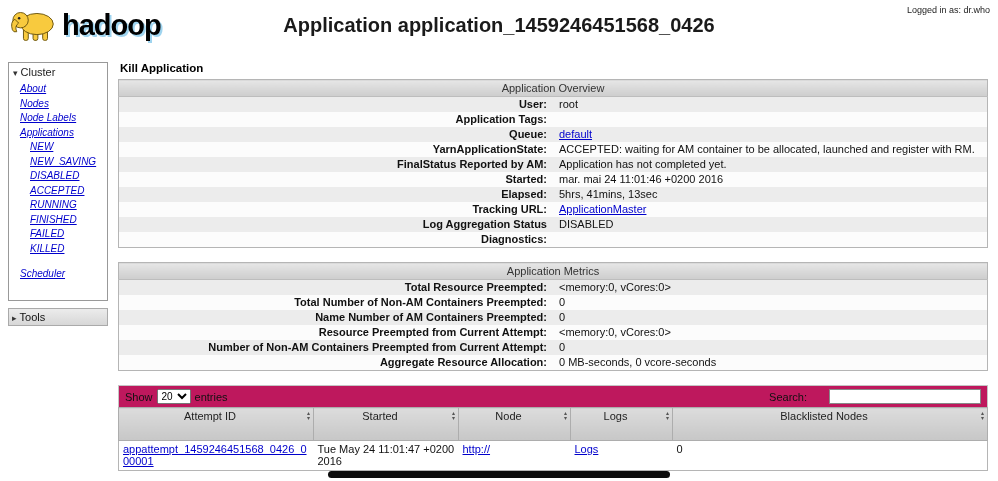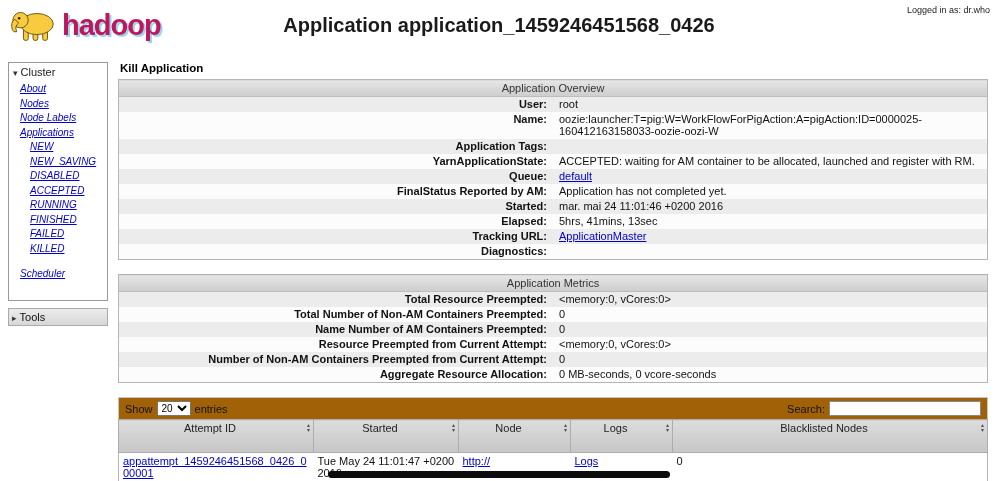--- a/index.html
+++ b/index.html
@@ -7,21 +7,21 @@
   body {
     width: 998px; height: 481px; overflow: hidden; position: relative;
     background: #fff; color: #111;
     font-family: "Liberation Sans", sans-serif; font-size: 11px;
   }
   a { color: #0000cc; text-decoration: underline; cursor: pointer; }
 
   
   .header { position: relative; height: 56px; }
   .logo { position: absolute; left: 10px; top: 6px; display: flex; align-items: center; gap: 2px; cursor: pointer; }
-  .logo-text { font-size: 29px; font-weight: bold; color: #be185d; letter-spacing: -1px; text-shadow: 2px 2px 0 #9fd4ef; }
+  .logo-text { font-size: 29px; font-weight: bold; color: #000000; letter-spacing: -1px; text-shadow: 2px 2px 0 #9fd4ef; }
   .page-title { margin: 0; text-align: center; padding-top: 14px; font-size: 20px; font-weight: bold; color: #1a1a1a; }
   .logged-in { position: absolute; right: 8px; top: 5px; font-size: 9px; color: #222; }
 
   
   .body-row { display: flex; gap: 10px; padding: 6px 10px 0 8px; }
 
   
   .sidebar { width: 100px; flex: none; font-size: 10px; }
   .nav-box { border: 1px solid #999; background: #fff; padding: 2px 2px 6px 2px; }
   .nav-header { font-size: 11px; color: #222; padding: 1px 2px; cursor: pointer; white-space: nowrap; }
@@ -38,24 +38,24 @@
   table.info-table { width: 100%; border-collapse: collapse; border: 1px solid #b5b5b5; table-layout: fixed; margin-bottom: 14px; }
   .section-title { background: linear-gradient(#e6e6e6, #cdcdcd); border-bottom: 1px solid #bdbdbd; text-align: center; font-weight: normal; font-size: 11px; color: #333; padding: 2px 6px; }
   .info-table td { padding: 1px 6px 2px 6px; font-size: 11px; vertical-align: top; }
   .info-table td.lbl { text-align: right; font-weight: bold; white-space: nowrap; }
   .overview td.lbl { width: 212px; }
   .metrics td.lbl { width: 597px; }
   .info-table tbody tr:nth-child(odd) { background: #ececec; }
   .info-table tbody tr:nth-child(even) { background: #fcfcfc; }
 
   
-  .dt-controls { display: flex; justify-content: space-between; align-items: center; background: #a16207; border: 1px solid #c5c5c5; border-bottom: none; padding: 3px 6px; }
+  .dt-controls { display: flex; justify-content: space-between; align-items: center; background: #be185d; border: 1px solid #c5c5c5; border-bottom: none; padding: 3px 6px; }
   .dt-length { display: flex; align-items: center; gap: 4px; }
   .dt-length select { font-size: 10px; font-family: "Liberation Sans", sans-serif; }
-  .dt-search { display: flex; align-items: center; gap: 4px; }
+  .dt-search { display: flex; align-items: center; gap: 22px; }
   .dt-search input { width: 152px; height: 15px; border: 1px solid #888; font-size: 10px; padding: 0 2px; }
 
   table.attempts { width: 100%; border-collapse: collapse; table-layout: fixed; border: 1px solid #b5b5b5; }
   .attempts th { background: linear-gradient(#dcdcdc, #c7c7c7); border: 1px solid #adadad; font-weight: normal; font-size: 11px; color: #222; padding: 2px 16px 18px 4px; text-align: center; position: relative; cursor: pointer; white-space: nowrap; overflow: hidden; }
   .sort { position: absolute; right: 3px; top: 3px; }
   .sort i { display: block; font-style: normal; font-size: 6px; line-height: 5px; color: #555; }
   .attempts td { padding: 2px 4px 3px 4px; font-size: 11px; vertical-align: top; background: #fff; word-wrap: break-word; }
   .col-attempt { width: 195px; } .col-started { width: 145px; } .col-node { width: 112px; } .col-logs { width: 102px; }
 
   .bottom-bar { position: absolute; left: 50%; transform: translateX(-50%); bottom: 3px; width: 342px; height: 7px; background: #0c0c0c; border-radius: 4px; }
@@ -122,50 +122,50 @@
         <tr>
             <th class="section-title" colspan="2">Application Overview</th>
           </tr>
       </thead>
       <tbody>
         <tr>
             <td class="lbl">User:</td>
             <td class="val">root</td>
           </tr>
         <tr>
-            <td class="lbl">Name:</td>
-            <td class="val">oozie:launcher:T=pig:W=WorkFlowForPigAction:A=pigAction:ID=0000025-160412163158033-oozie-oozi-W</td>
-          </tr>
-        <tr>
             <td class="lbl">Application Tags:</td>
             <td class="val"></td>
           </tr>
         <tr>
+            <td class="lbl">Queue:</td>
+            <td class="val"><a>default</a></td>
+          </tr>
+        <tr>
             <td class="lbl">YarnApplicationState:</td>
             <td class="val">ACCEPTED: waiting for AM container to be allocated, launched and register with RM.</td>
           </tr>
         <tr>
-            <td class="lbl">Queue:</td>
-            <td class="val"><a>default</a></td>
-          </tr>
-        <tr>
             <td class="lbl">FinalStatus Reported by AM:</td>
             <td class="val">Application has not completed yet.</td>
           </tr>
         <tr>
             <td class="lbl">Started:</td>
             <td class="val">mar. mai 24 11:01:46 +0200 2016</td>
           </tr>
         <tr>
             <td class="lbl">Elapsed:</td>
             <td class="val">5hrs, 41mins, 13sec</td>
           </tr>
         <tr>
             <td class="lbl">Tracking URL:</td>
             <td class="val"><a>ApplicationMaster</a></td>
+          </tr>
+        <tr>
+            <td class="lbl">Log Aggregation Status</td>
+            <td class="val">DISABLED</td>
           </tr>
         <tr>
             <td class="lbl">Diagnostics:</td>
             <td class="val"></td>
           </tr>
       </tbody>
     </table>
 
     <table class="info-table metrics">
       <thead>

